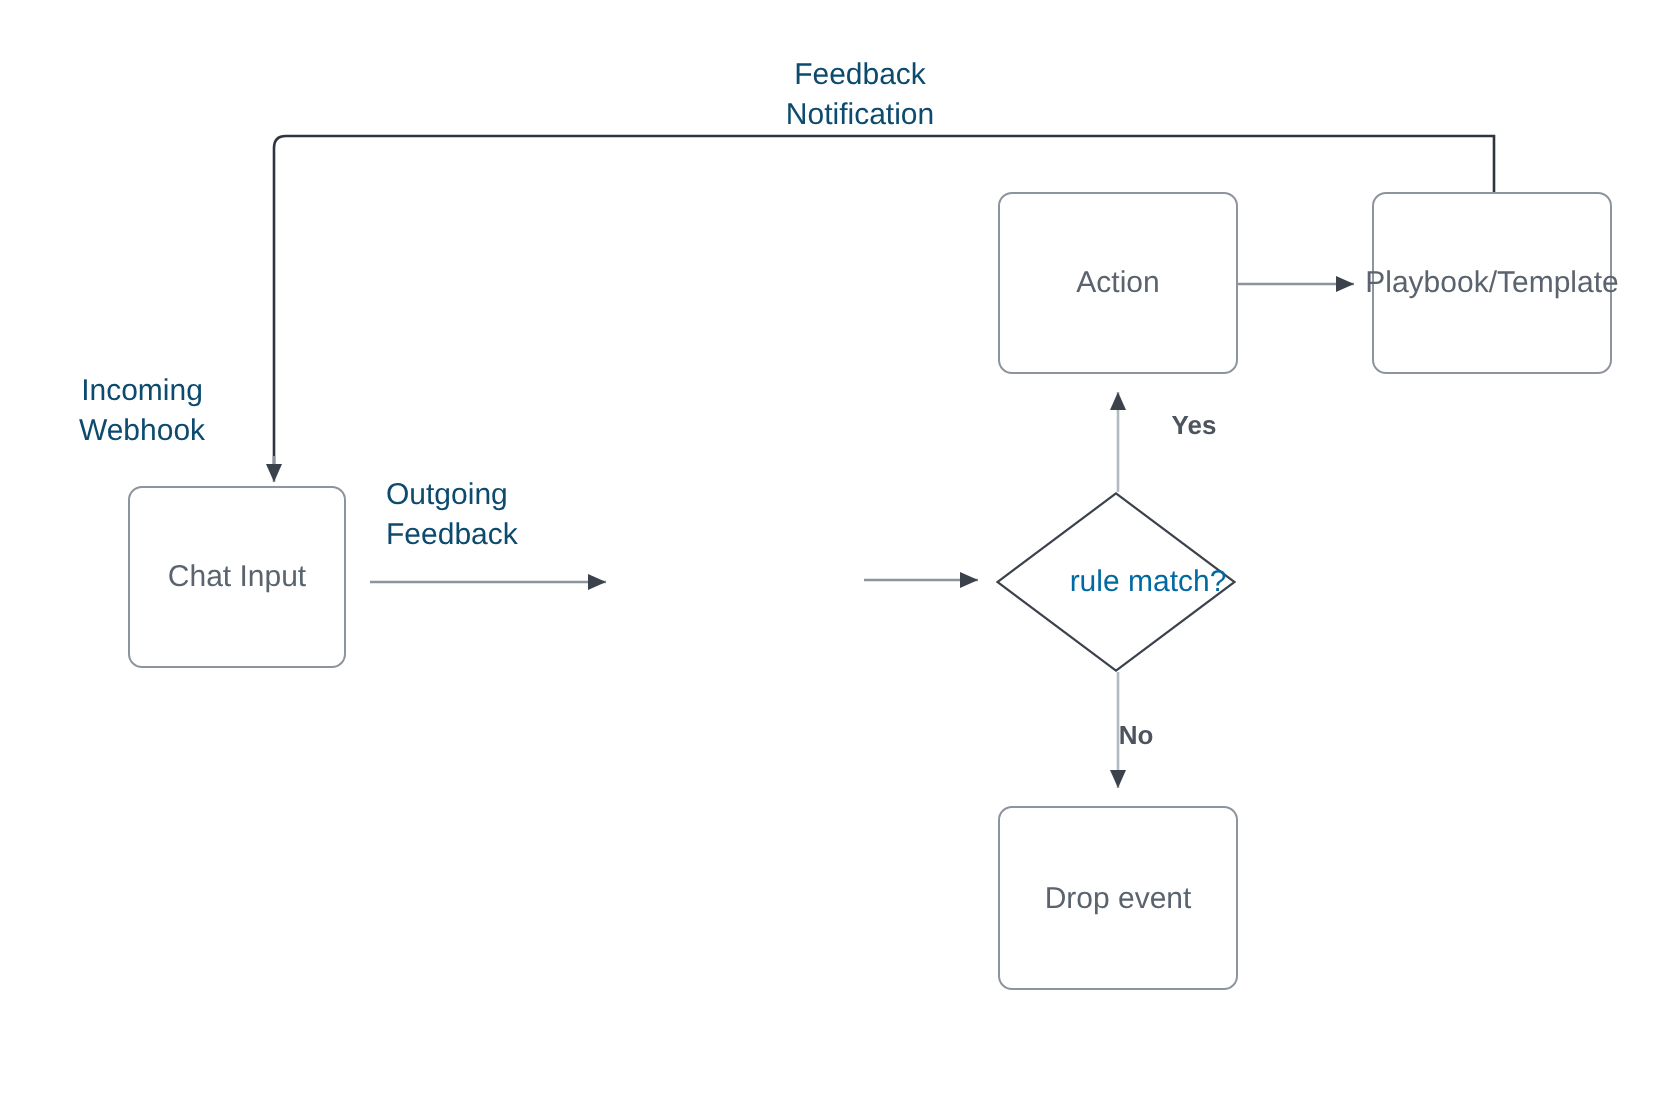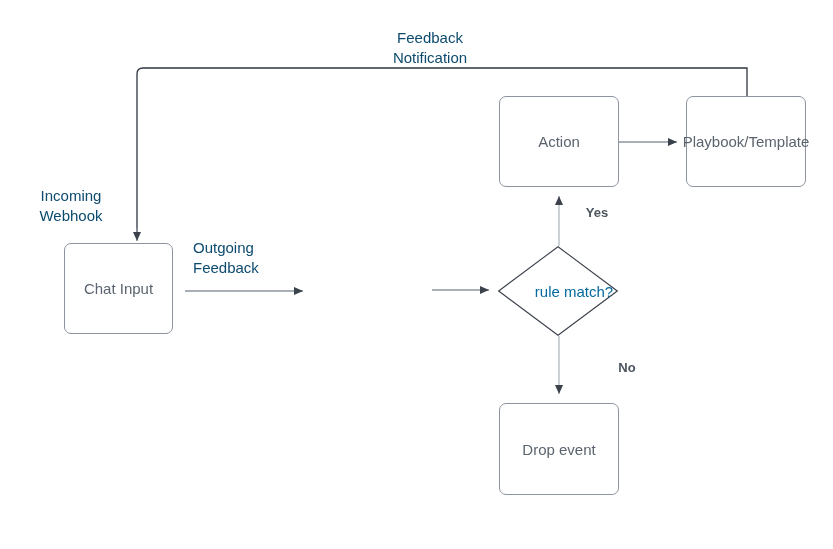--- a/index.html
+++ b/index.html
@@ -152,15 +152,15 @@
 Webhook</div>
 
   <div class="edge-label" style="left:193px; top:238px; width:95px; text-align:left;">Outgoing
 Feedback</div>
 
   <div class="edge-label" style="left:374px; top:28px; width:112px; text-align:center;">Feedback
 Notification</div>
 
   <div class="edge-label bold" style="left:543px; top:205px; width:34px; text-align:center;">Yes</div>
 
-  <div class="edge-label bold" style="left:576px; top:360px; width:28px; text-align:center;">No</div>
+  <div class="edge-label bold" style="left:517px; top:360px; width:28px; text-align:center;">No</div>
 
 </div>
 
 </body></html>

